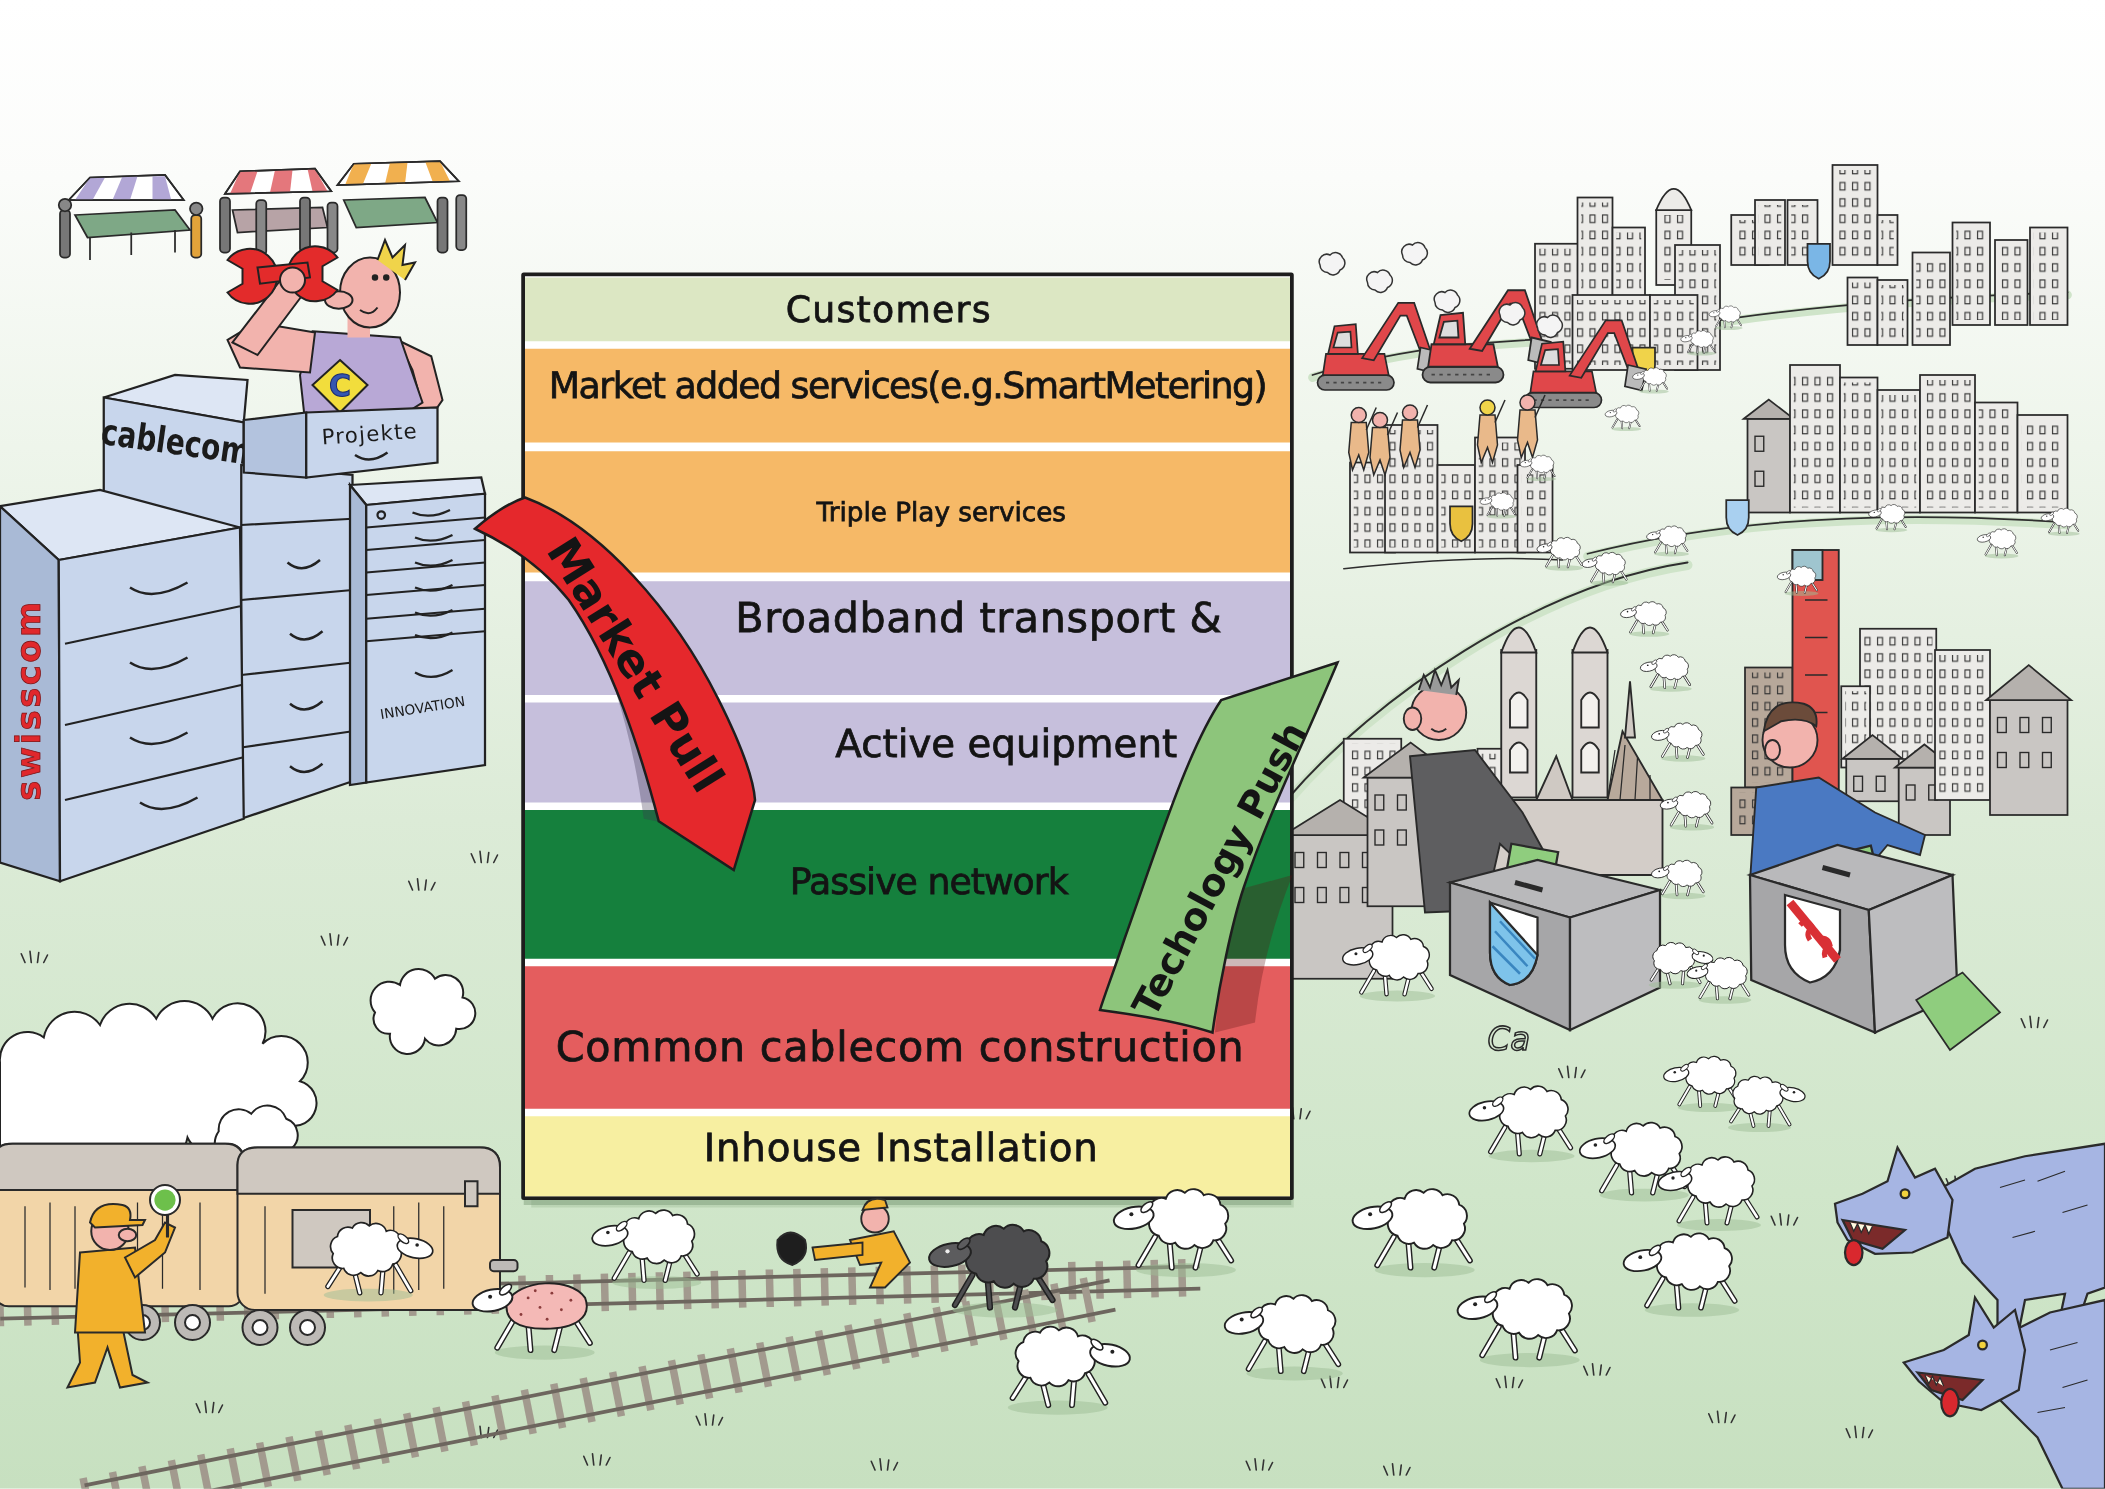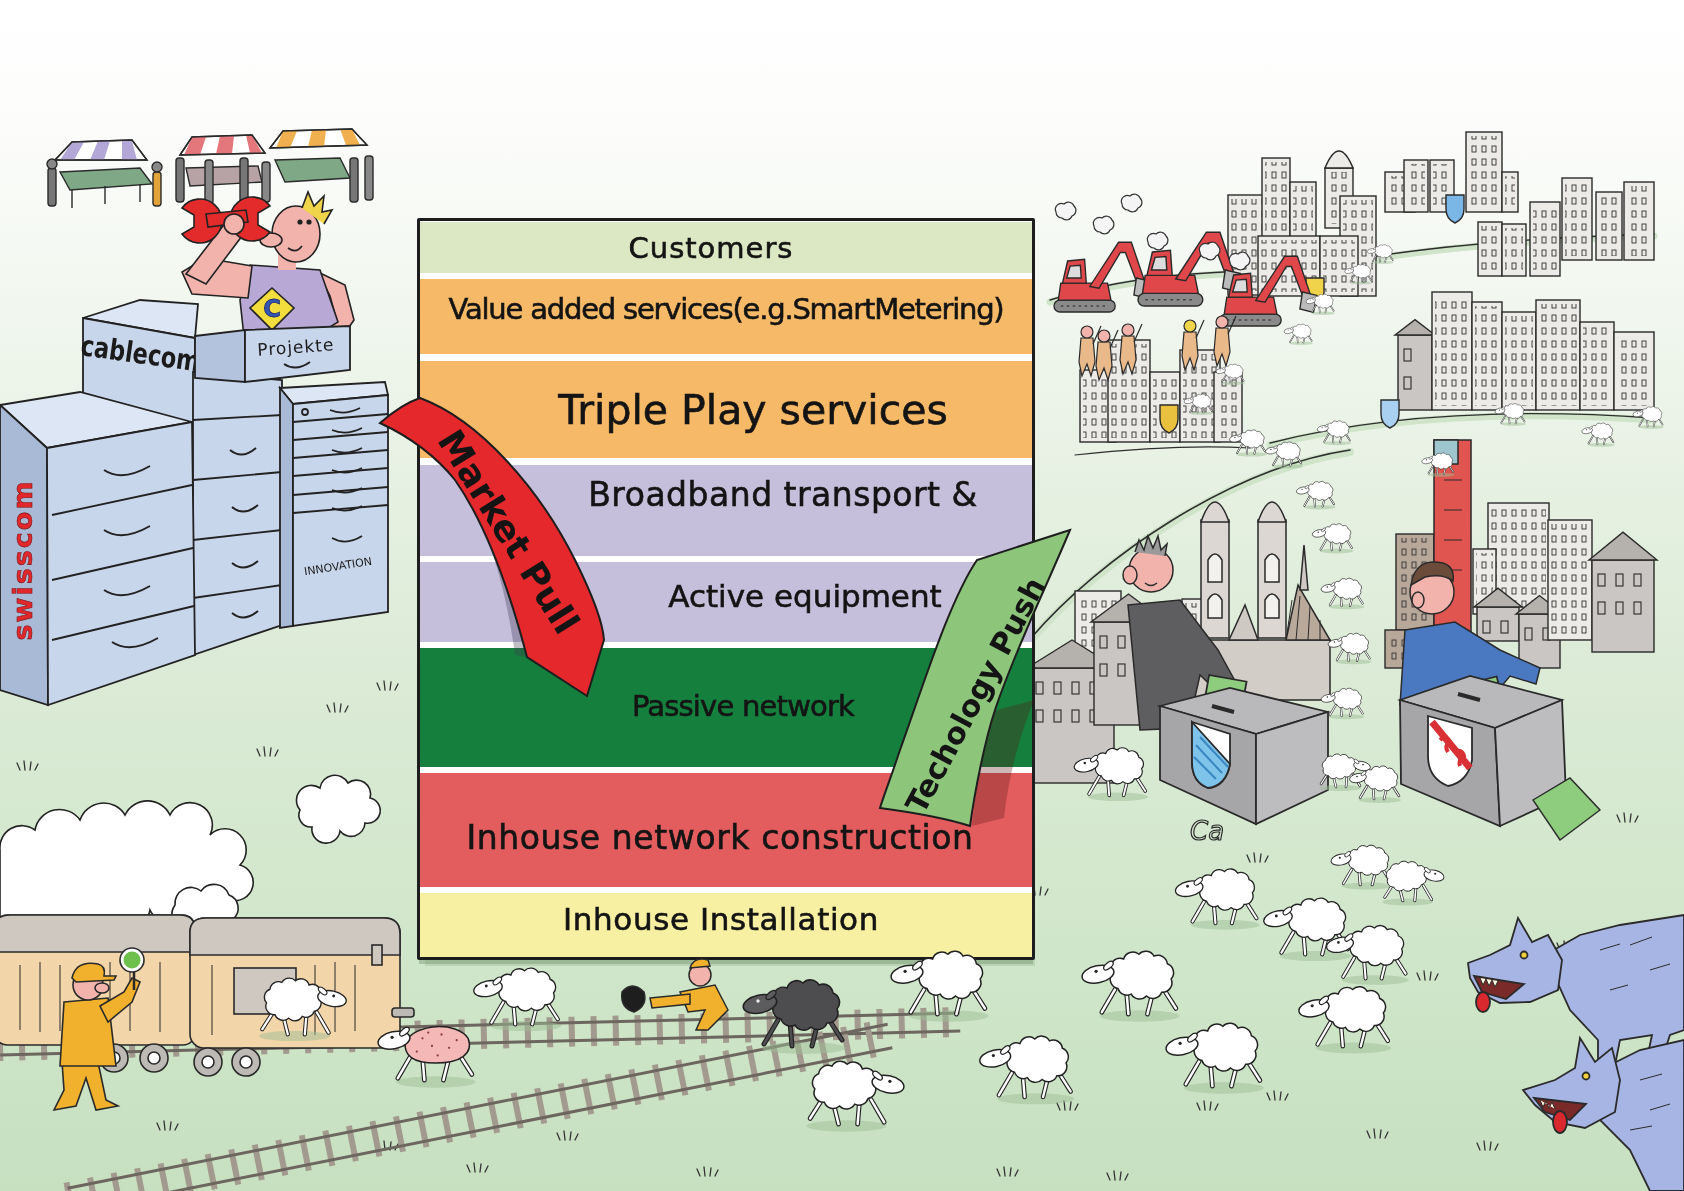--- a/index.html
+++ b/index.html
@@ -13,21 +13,21 @@
   .b1{top:58px;height:75px;}
   .b2{top:140px;height:97px;}
   .b3{top:244px;height:91px;}
   .b4{top:341px;height:80px;}
   .b5{top:427px;height:119px;}
   .b6{top:552px;height:114px;}
   .b7{top:672px;height:64px;padding-left:43px;}
   .lbl{position:absolute;white-space:nowrap;transform:translate(-50%,-50%);color:#141414;-webkit-text-stroke:0.6px #141414;font-family:"DejaVu Sans",sans-serif;line-height:1;}
   .b0 .lbl{left:calc(50% - 15px);top:50%;font-size:29px;letter-spacing:1px;}
   .b1 .lbl{left:50%;top:40%;font-size:29px;letter-spacing:-1.2px;}
-  .b2 .lbl{left:calc(50% + 27px);top:51%;font-size:41px;text-align:right;}
+  .b2 .lbl{left:calc(50% + 27px);top:51%;font-size:21px;text-align:right;}
   .b3 .lbl1{left:calc(50% + 57px);top:32%;font-size:33px;letter-spacing:0.5px;}
   .b3 .lbl2{left:calc(50% + 41px);top:70%;font-size:33px;}
   .b4 .lbl{left:calc(50% + 31px);top:43%;font-size:31px;margin-left:48px;}
   .b5 .lbl{left:calc(50% + 17px);top:49%;font-size:29px;letter-spacing:-0.8px;}
   .b6 .lbl{left:calc(50% - 6px);top:56%;font-size:33px;letter-spacing:0.6px;}
   .b7 .lbl{left:calc(50% - 5px);top:41%;font-size:31px;letter-spacing:0.6px;}
   .svgtxt{font-family:"DejaVu Sans",sans-serif;}
 </style>
 </head>
 <body>
@@ -645,36 +645,36 @@
     <circle cx="132" cy="960" r="12" fill="#ffffff"></circle>
     <circle cx="132" cy="960" r="8.5" fill="#6dc04b" stroke="none"></circle>
   </g>
 </svg>
 
 <div id="layer-box">
   <div class="band b0" style="background: rgb(220, 231, 195);">
     <span class="lbl">Customers</span>
   </div>
   <div class="band b1" style="background: rgb(246, 185, 103);">
-    <span class="lbl">Value added services(e.g.SmartMetering)</span>
+    <span class="lbl">Market added services(e.g.SmartMetering)</span>
   </div>
   <div class="band b2" style="background: rgb(246, 185, 103);">
     <span class="lbl">Triple Play services</span>
   </div>
   <div class="band b3" style="background: rgb(198, 191, 220); padding-left: 12px;">
     <span class="lbl lbl1">Broadband transport &amp;</span>
   </div>
   <div class="band b4" style="background: rgb(198, 191, 220);">
     <span class="lbl">Active equipment</span>
   </div>
   <div class="band b5" style="background: #15803d;">
     <span class="lbl">Passive network</span>
   </div>
   <div class="band b6" style="background: rgb(228, 93, 94);">
-    <span class="lbl">Inhouse network construction</span>
+    <span class="lbl">Common cablecom construction</span>
   </div>
   <div class="band b7" style="background: rgb(247, 239, 161);">
     <span class="lbl">Inhouse Installation</span>
   </div>
 </div>
 
 <svg id="scene-front" class="layer" viewBox="0 0 1684 1191">
 
   <g>
     <path d="M422 438 C465 470 500 545 515 655 L540 660 C520 565 490 480 440 428 Z" fill="#3b3550" opacity="0.32"></path>

